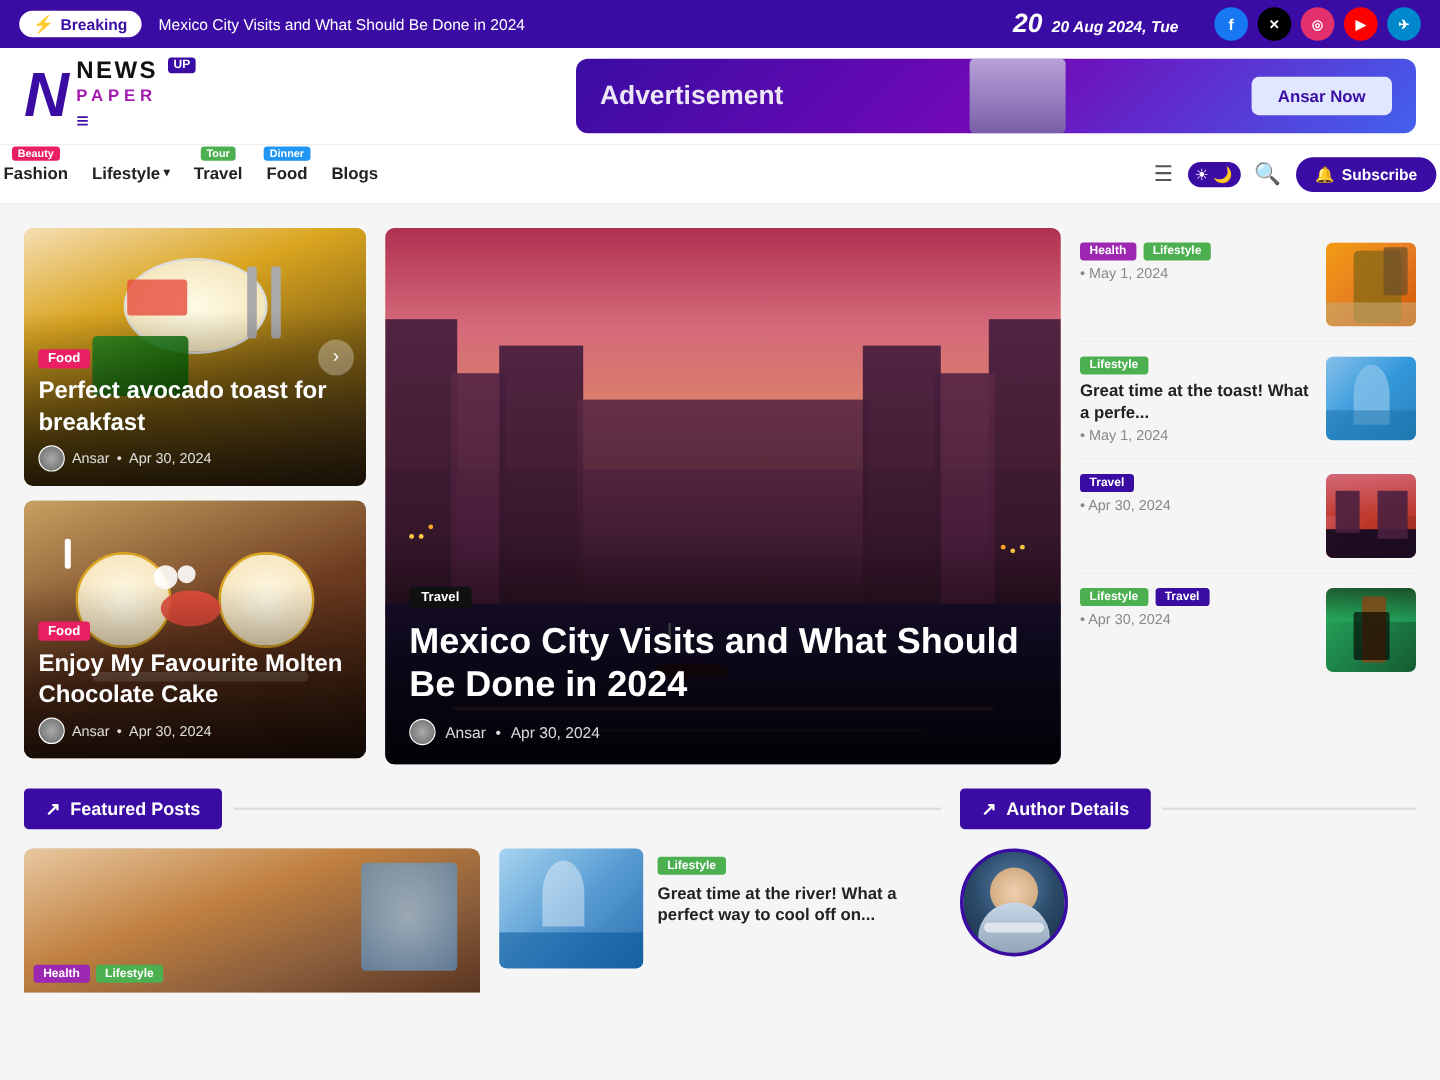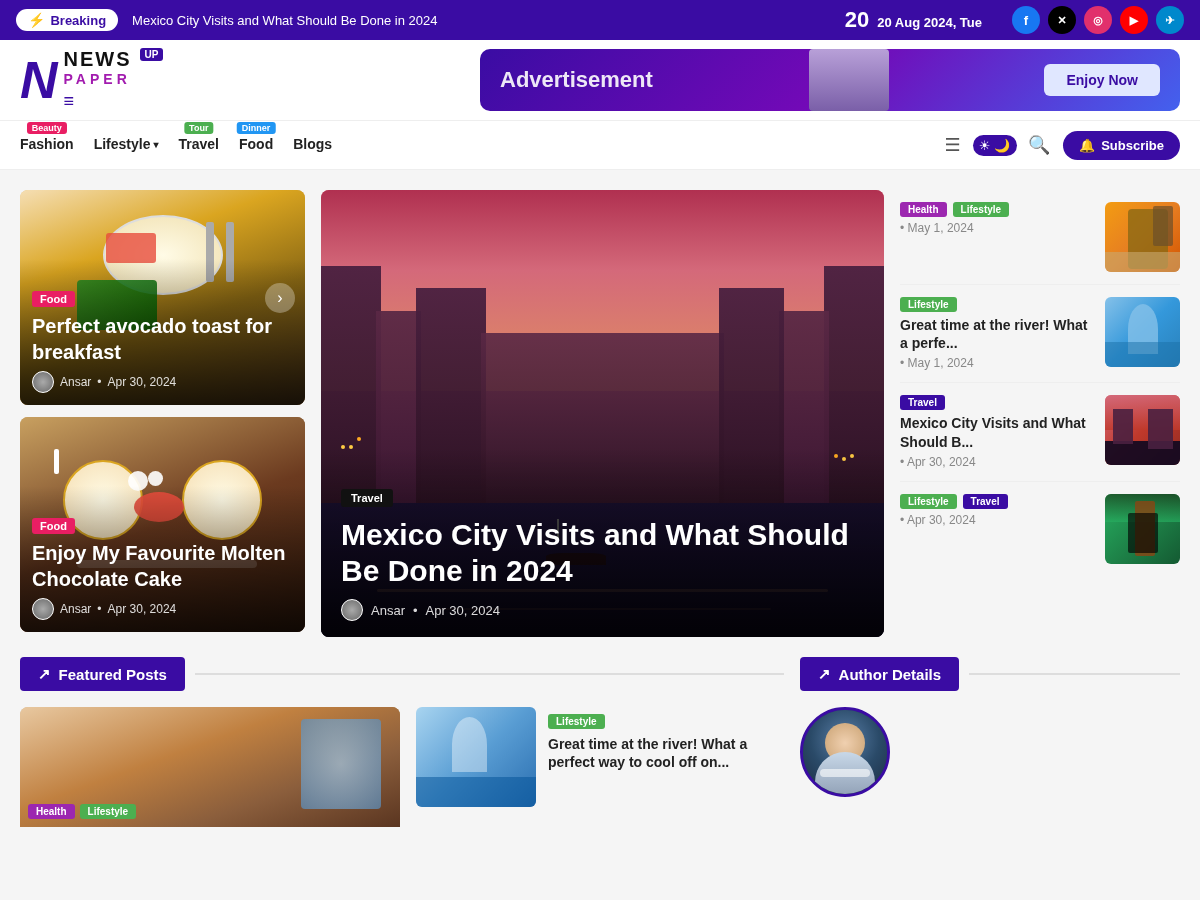--- a/index.html
+++ b/index.html
@@ -23,21 +23,21 @@
       font-weight: bold;
       font-size: 13px;
       display: flex;
       align-items: center;
       gap: 5px;
       white-space: nowrap;
     }
     .breaking-tag .bolt { color: #3a0ca3; font-size: 14px; }
     .breaking-text { flex: 1; margin-left: 14px; font-size: 13px; }
     .breaking-right { display: flex; align-items: center; gap: 10px; }
-    .breaking-date { font-size: 14px; margin-right: 16px; }
+    .breaking-date { font-size: 14px; margin-right: 16px; font-style: italic; }
     .breaking-date span { font-size: 22px; font-weight: bold; margin-right: 4px; }
     .social-icons { display: flex; gap: 8px; }
     .social-icon {
       width: 28px; height: 28px; border-radius: 50%;
       display: flex; align-items: center; justify-content: center;
       font-size: 13px; font-weight: bold; cursor: pointer;
     }
     .si-fb { background: #1877f2; color: white; }
     .si-x { background: #000; color: white; }
     .si-ig { background: #e1306c; color: white; }
@@ -94,21 +94,21 @@
     }
 
     
     .nav {
       background: white;
       border-top: 1px solid #eee;
       border-bottom: 1px solid #eee;
       display: flex;
       align-items: center;
       justify-content: space-between;
-      padding: 0 20px;
+      padding: 0 3px;
       height: 50px;
     }
     .nav-left { display: flex; align-items: center; gap: 20px; }
     .nav-item {
       font-size: 14px; font-weight: 600; color: #222; cursor: pointer;
       position: relative; padding-bottom: 2px;
     }
     .nav-badge {
       position: absolute; top: -14px; left: 50%; transform: translateX(-50%);
       background: #e91e63; color: white; font-size: 9px; padding: 1px 5px;
@@ -308,21 +308,21 @@
         <div class="logo-news">NEWS</div>
         <div class="logo-up">UP</div>
       </div>
       <div class="logo-paper">PAPER</div>
       <div class="logo-lines">≡</div>
     </div>
   </div>
   <div class="ad-banner">
     <div class="ad-text">Advertisement</div>
     <div class="ad-person"></div>
-    <button class="shop-now-btn">Enjoy Now</button>
+    <button class="shop-now-btn">Ansar Now</button>
   </div>
 </div>
 
 <div class="nav">
   <div class="nav-left">
     <div class="nav-item">
       <span class="nav-badge">Beauty</span>
       <span>Fashion</span>
     </div>
     <div class="nav-item nav-dropdown">
@@ -464,40 +464,39 @@
             <div style="position:absolute; top:5%; right:10%; width:20px; height:40px; background:#6b4e2a; border-radius:2px; opacity:0.7;"></div>
           </div>
         </div>
       </div>
 
       <div class="sidebar-article">
         <div class="sidebar-article-text">
           <div class="sidebar-tags">
             <span class="tag tag-lifestyle">Lifestyle</span>
           </div>
-          <div class="sidebar-title">Great time at the river! What a perfe...</div>
+          <div class="sidebar-title">Great time at the toast! What a perfe...</div>
           <div class="sidebar-date">
             <span>• </span>
             <span>May 1, 2024</span>
           </div>
         </div>
         <div class="sidebar-thumb">
           <div class="thumb-girl" style="position:relative; overflow:hidden;">
             <div style="position:absolute; top:10%; left:30%; width:30px; height:50px; background:#85c1e9; border-radius:50% 50% 0 0; opacity:0.8;"></div>
             <div style="position:absolute; bottom:0; left:0; right:0; height:25px; background:#1a6fa8; opacity:0.5;"></div>
           </div>
         </div>
       </div>
 
       <div class="sidebar-article">
         <div class="sidebar-article-text">
           <div class="sidebar-tags">
             <span class="tag tag-travel">Travel</span>
           </div>
-          <div class="sidebar-title">Mexico City Visits and What Should B...</div>
           <div class="sidebar-date">
             <span>• </span>
             <span>Apr 30, 2024</span>
           </div>
         </div>
         <div class="sidebar-thumb">
           <div class="thumb-venice" style="position:relative; overflow:hidden;">
             <div style="position:absolute; top:0; left:0; right:0; height:50%; background:linear-gradient(180deg, #d4697a, #c0392b); opacity:0.8;"></div>
             <div style="position:absolute; bottom:0; left:0; right:0; height:35%; background:#0d0820; opacity:0.9;"></div>
             <div style="position:absolute; top:20%; left:10%; width:20px; height:35px; background:#4a2040; opacity:0.9;"></div>

